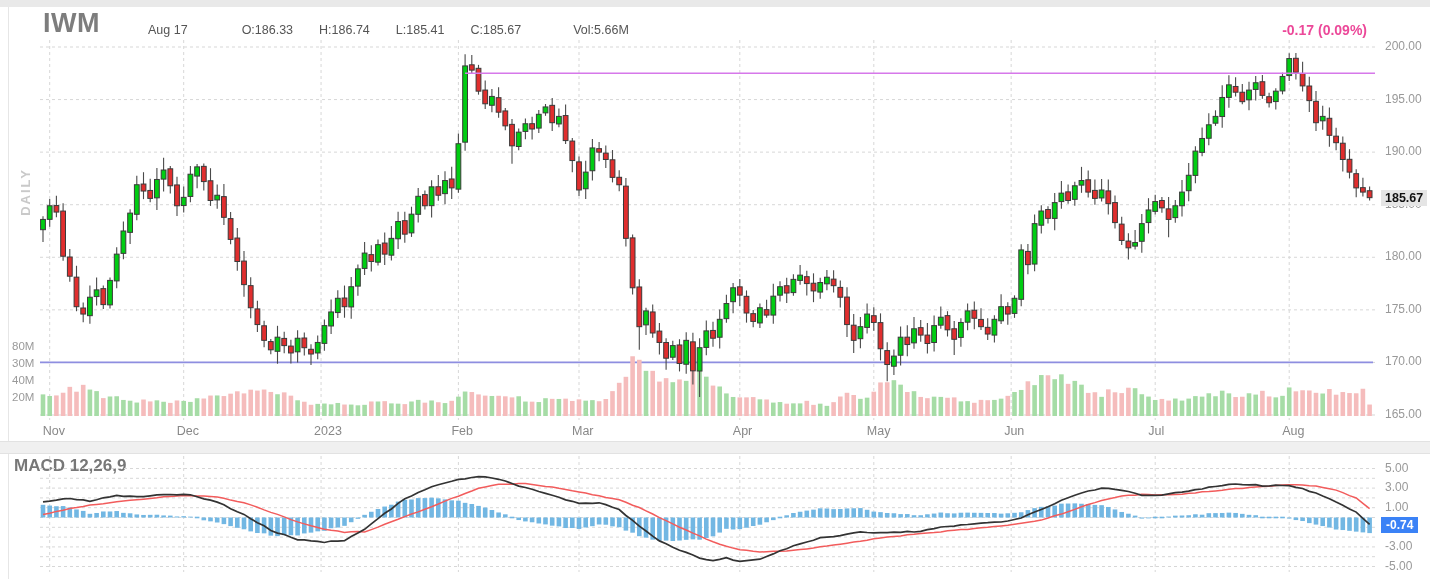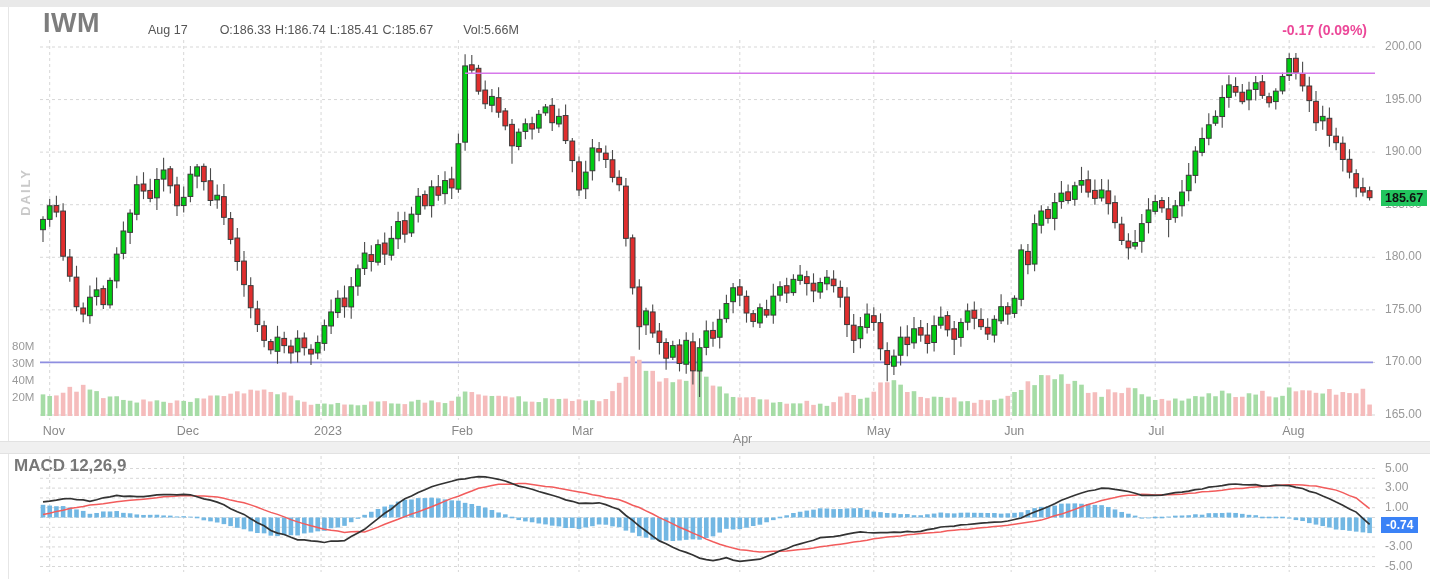--- a/index.html
+++ b/index.html
@@ -2,34 +2,34 @@
 <html><head>
 <meta charset="utf-8">
 <style>
   html,body{margin:0;padding:0;background:#fff;overflow:hidden;}
   #frame{position:relative;width:1430px;height:579px;background:#fff;
          font-family:"Liberation Sans","DejaVu Sans",sans-serif;
          border-bottom:1px solid #e5e5e5;}
   #topstrip{position:absolute;left:0;top:0;width:1430px;height:7px;background:#e9e9e9;}
   #leftborder{position:absolute;left:8px;top:7px;width:1px;height:572px;background:#e6e6e6;}
   #ticker{position:absolute;left:43px;top:8px;font-size:27px;font-weight:bold;color:#7d7d7d;letter-spacing:0.5px;}
-  #quoterow{position:absolute;left:148px;top:23px;display:flex;gap:4px;font-size:12.5px;color:#555;}
+  #quoterow{position:absolute;left:148px;top:23px;display:flex;gap:26px;font-size:12.5px;color:#555;}
   #quoterow .vol{margin-left:26px;}
   #quoterow .dt{margin-right:28px;}
   #change{position:absolute;right:63px;top:22px;font-size:14px;font-weight:bold;color:#ec4899;}
   #daily{position:absolute;left:18px;top:168px;writing-mode:vertical-rl;transform:rotate(180deg);
          font-size:13px;font-weight:bold;color:#c9c9c9;letter-spacing:2px;}
   svg{position:absolute;left:0;top:0;}
   .axlabel{position:absolute;font-size:12px;color:#999;white-space:nowrap;}
   .mlabel{position:absolute;font-size:12.5px;color:#888;white-space:nowrap;}
   .vlabel{position:absolute;font-size:11.5px;color:#9a9a9a;white-space:nowrap;width:26px;}
   #divider{position:absolute;left:0;top:441px;width:1430px;height:11px;background:#f0f0f0;
            border-top:1px solid #e2e2e2;border-bottom:1px solid #e2e2e2;}
   #macdtitle{position:absolute;left:14px;top:456px;font-size:17px;font-weight:bold;color:#777;}
-  #pricebadge{position:absolute;left:1381px;top:190px;background:#22c55e;color:#111;
+  #pricebadge{position:absolute;left:1381px;top:190px;background:#e5e5e5;color:#111;
               font-size:12.5px;font-weight:bold;padding:1px 4px;z-index:5;}
   #macdbadge{position:absolute;left:1381px;top:517px;background:#3b82f6;color:#fff;
              font-size:12px;font-weight:bold;padding:1px 5px;z-index:5;}
 </style>
 </head>
 <body>
 
 <div id="frame">
   <div id="topstrip"></div>
   <div id="leftborder"></div>
@@ -914,21 +914,21 @@
       <div class="axlabel" style="left:1385px;top:196.70999999999998px;">185.00</div>
       <div class="axlabel" style="left:1385px;top:249.27999999999997px;">180.00</div>
       <div class="axlabel" style="left:1385px;top:301.84999999999997px;">175.00</div>
       <div class="axlabel" style="left:1385px;top:354.41999999999996px;">170.00</div>
       <div class="axlabel" style="left:1385px;top:406.98999999999995px;">165.00</div>
       <div class="mlabel" style="left:42.7px;top:424px;">Nov</div>
       <div class="mlabel" style="left:176.70000000000002px;top:424px;">Dec</div>
       <div class="mlabel" style="left:314.05px;top:424px;">2023</div>
       <div class="mlabel" style="left:451.40000000000003px;top:424px;">Feb</div>
       <div class="mlabel" style="left:572px;top:424px;">Mar</div>
-      <div class="mlabel" style="left:732.8000000000001px;top:424px;margin-top:8px;">Apr</div>
+      <div class="mlabel" style="left:732.8000000000001px;top:424px;">Apr</div>
       <div class="mlabel" style="left:866.8000000000001px;top:424px;">May</div>
       <div class="mlabel" style="left:1004.15px;top:424px;">Jun</div>
       <div class="mlabel" style="left:1148.2px;top:424px;">Jul</div>
       <div class="mlabel" style="left:1282.2px;top:424px;">Aug</div>
       <div class="vlabel" style="left:12px;top:340px;">80M</div>
       <div class="vlabel" style="left:12px;top:357px;">30M</div>
       <div class="vlabel" style="left:12px;top:374px;">40M</div>
       <div class="vlabel" style="left:12px;top:391px;">20M</div>
       <div class="axlabel" style="left:1385px;top:460.5px;">5.00</div>
       <div class="axlabel" style="left:1385px;top:480.1px;">3.00</div>

